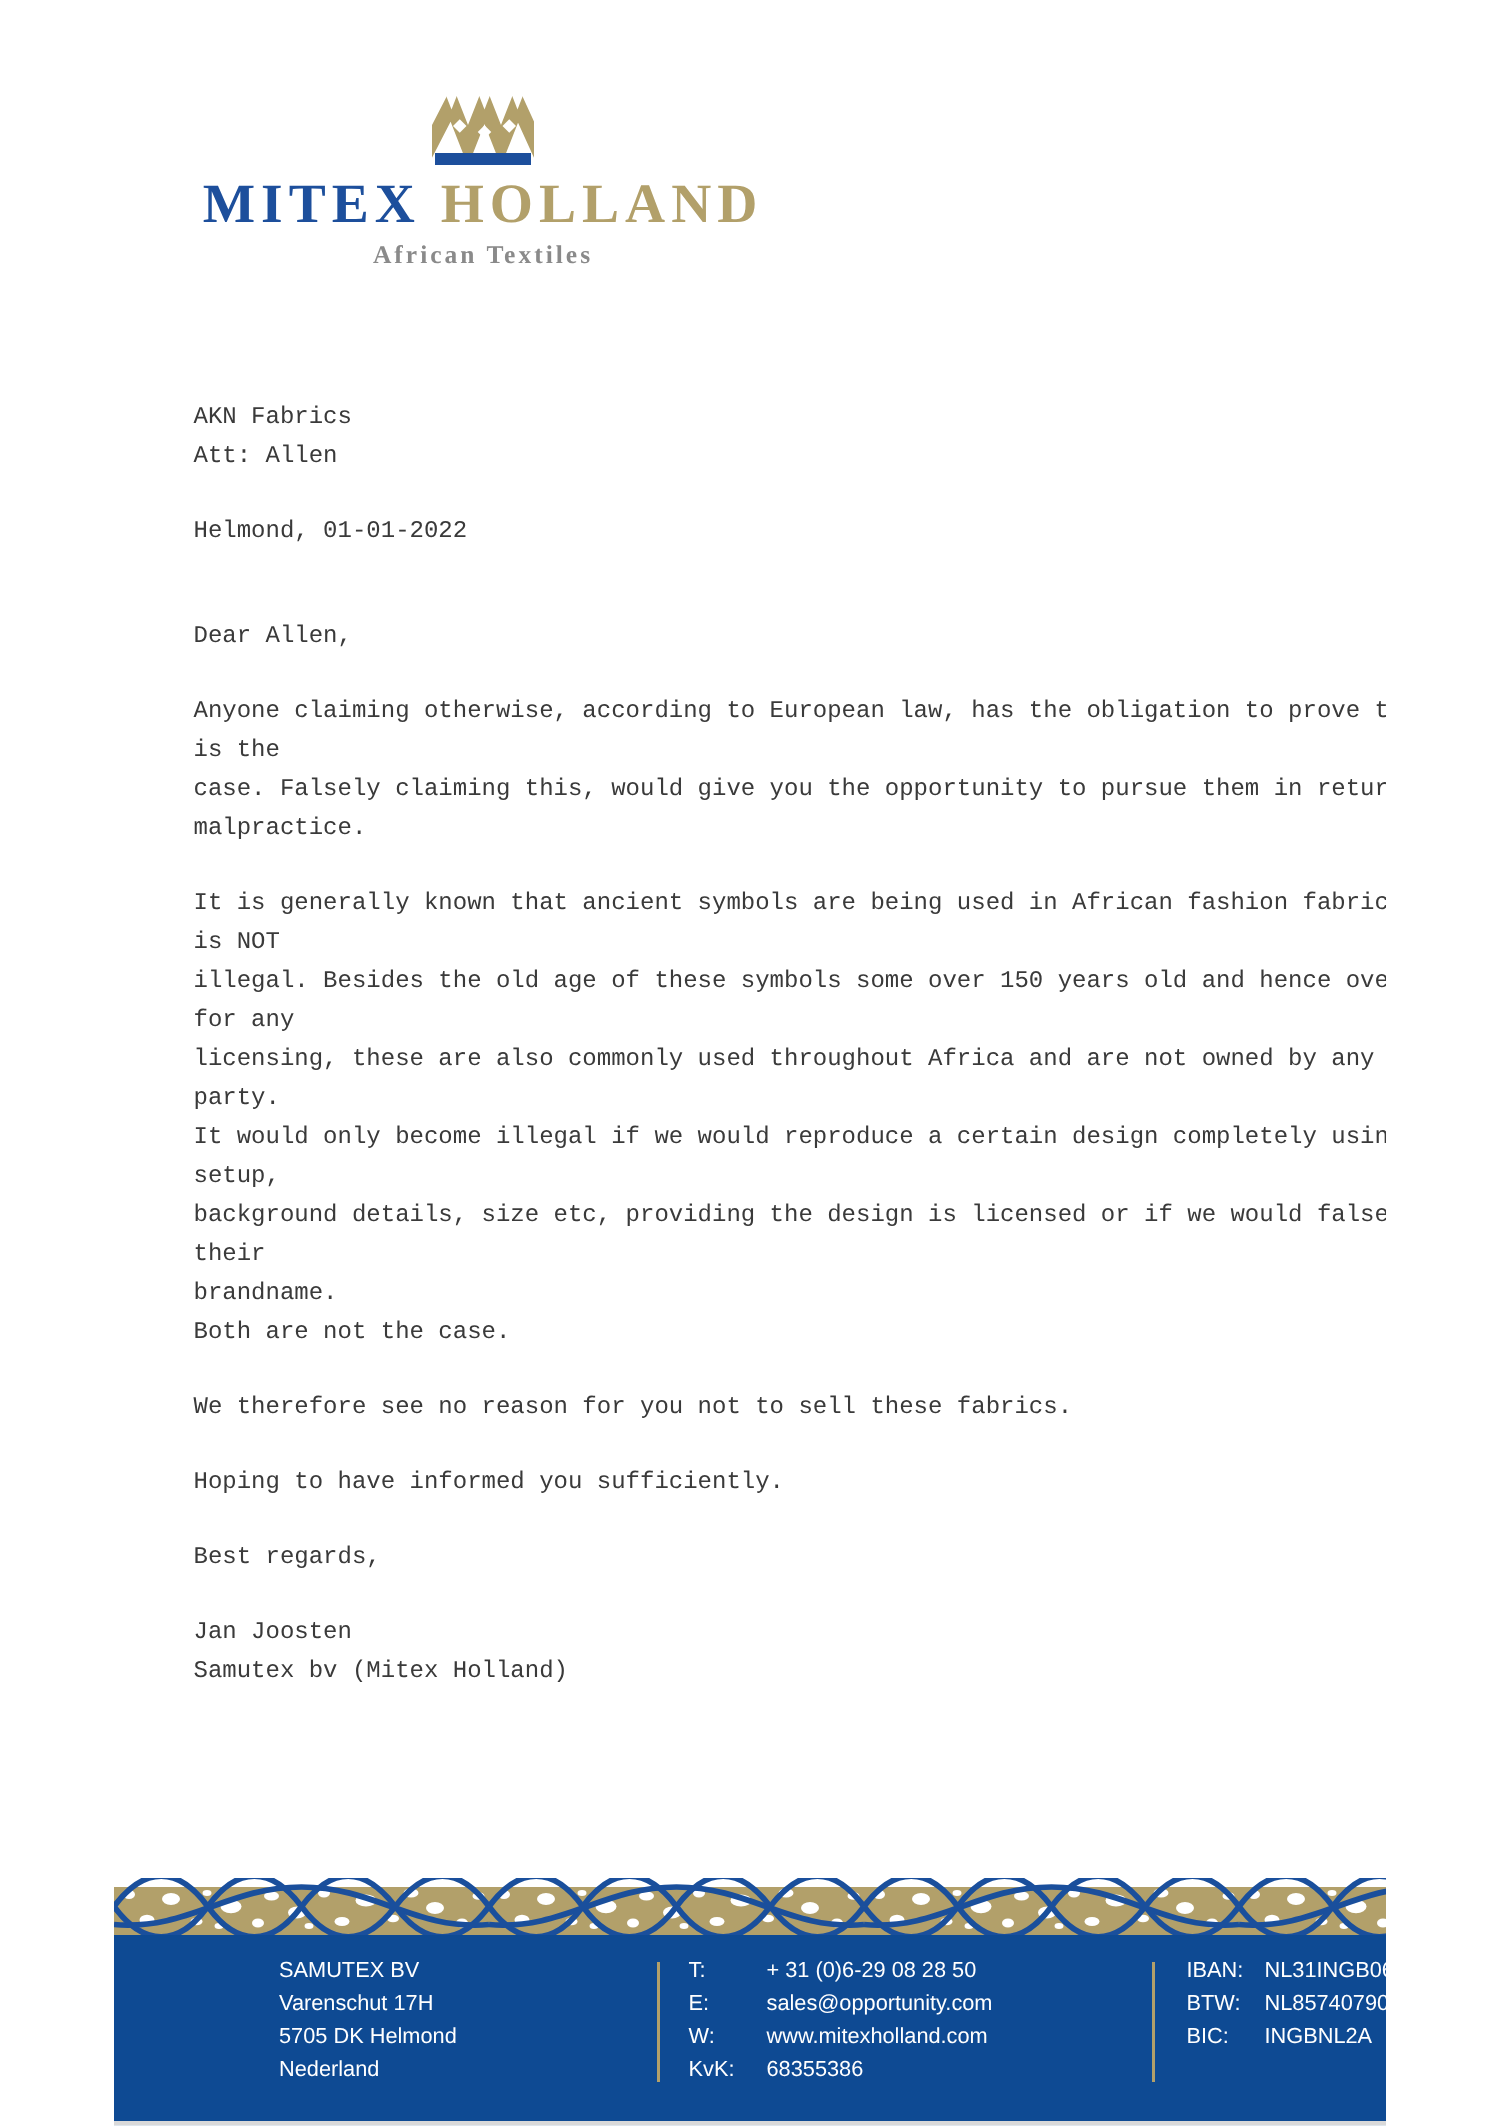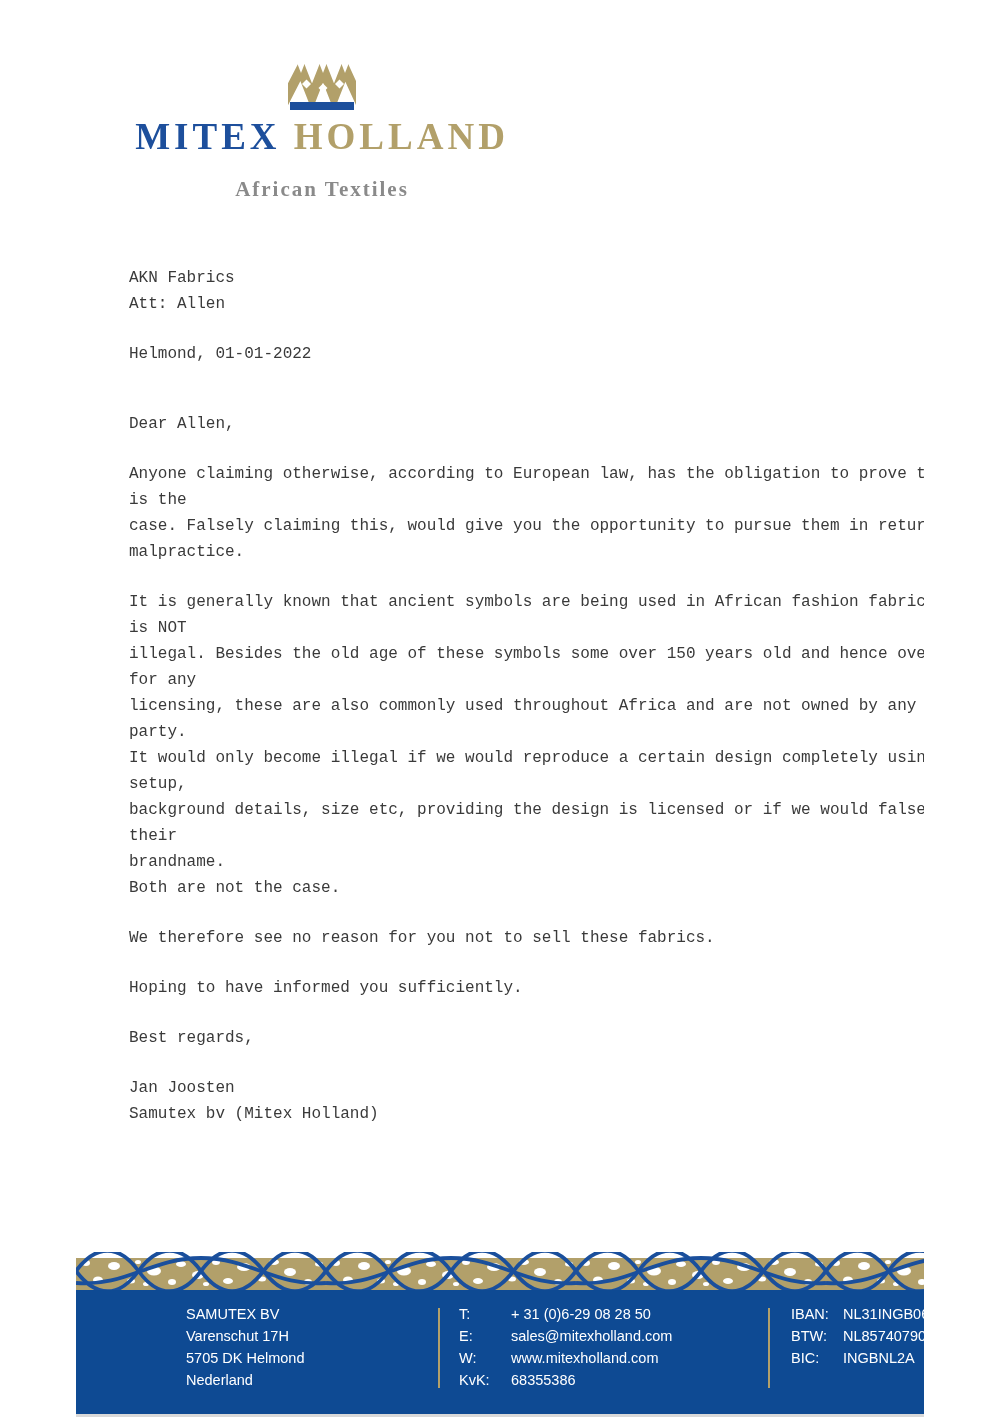--- a/index.html
+++ b/index.html
@@ -13,21 +13,21 @@
   .logo { position:absolute; left:50px; top:64px; width:392px; text-align:center; }
   .crown { display:block; margin:0 auto 8px auto; }
   .wordmark {
     font-family:"Liberation Serif", serif; font-weight:700;
     font-size:37px; letter-spacing:4px; white-space:nowrap; line-height:1.05;
   }
   .word-mitex   { color:var(--brand-blue); }
   .word-holland { color:var(--brand-gold); }
   .logo-subtitle {
     font-family:"Liberation Serif", serif; font-weight:700;
-    font-size:21px; letter-spacing:2px; color:var(--subtitle-gray); margin-top:20px;
+    font-size:17px; letter-spacing:2px; color:var(--subtitle-gray); margin-top:3px;
   }
   
   .letter {
     position:absolute; left:53px; top:265px; width:885px;
     font-size:16px; line-height:26px; color:var(--body-text);font-family:Liberation Mono, monospace;
   }
   .letter p { margin:0 0 24px 0; white-space:pre-line; }
   .letter p.mb-lg { margin-bottom:44px; }
   .letter p:last-child { margin-bottom:16px; }
   
@@ -140,21 +140,21 @@
       <div>5705 DK Helmond</div>
       <div>Nederland</div>
     </div>
 
     <div class="divider divider-1"></div>
 
     <div class="f-col f-contact f-grid">
       <span>T:</span>
       <span>+ 31 (0)6-29 08 28 50</span>
       <span>E:</span>
-      <span>sales@mitexholland.com</span>
+      <span>sales@opportunity.com</span>
       <span>W:</span>
       <span>www.mitexholland.com</span>
       <span>KvK:</span>
       <span>68355386</span>
     </div>
 
     <div class="divider divider-2"></div>
 
     <div class="f-col f-bank f-grid">
       <span>IBAN:</span>

